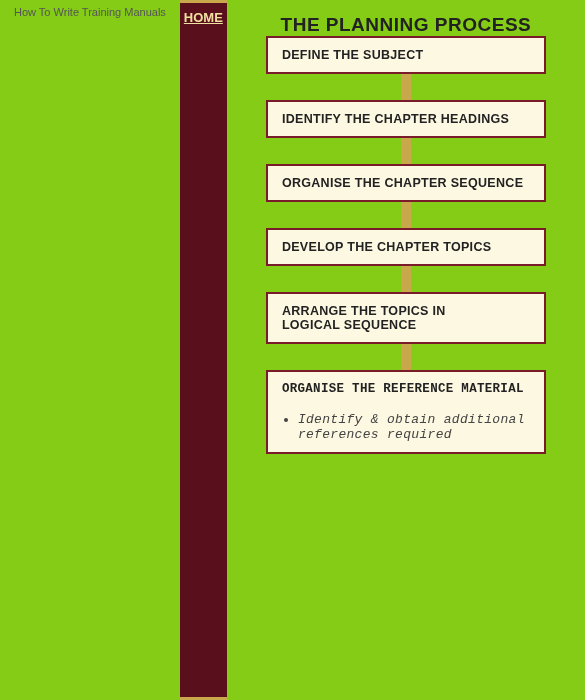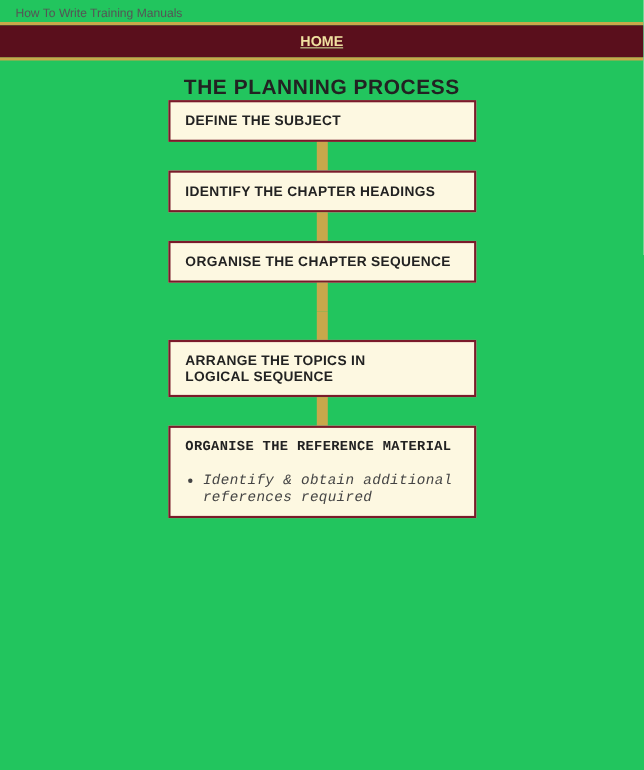--- a/index.html
+++ b/index.html
@@ -6,36 +6,35 @@
     body {
       width: 585px;
       height: 700px;
       background: #f5f5f0;
       font-family: Arial, sans-serif;
       overflow: hidden;
     }
     .page {
       width: 585px;
       height: 700px;
-      background: #22c55e;
+      background: #84cc16;
       display: flex;
-      flex-direction: column;
+      flex-direction: row;
     }
     .top-bar {
       padding: 6px 14px 2px 14px;
       font-size: 11px;
       color: #555;
     }
     .nav-bar {
       background: #7a1b2a;
       display: flex;
       flex-direction: row;
       border-top: 3px solid #c8a84b;
       border-bottom: 3px solid #c8a84b;
-      text-decoration: underline;
     }
     .nav-item {
       flex: 1;
       padding: 7px 4px;
       text-align: center;
       font-size: 13px;
       font-weight: bold;
       color: #f0e0a0;
       cursor: pointer;
       border-right: 1px solid #a0304a;
@@ -126,20 +125,23 @@
       </div>
 
       <div class="connector"></div>
 
       <div class="flow-box">
         <span>ORGANISE THE CHAPTER SEQUENCE</span>
       </div>
 
       <div class="connector"></div>
 
+      <div class="flow-box">
+        <span>DEVELOP THE CHAPTER TOPICS</span>
+      </div>
 
       <div class="connector"></div>
 
       <div class="flow-box">
         <span>ARRANGE THE TOPICS IN<br>LOGICAL SEQUENCE</span>
       </div>
 
       <div class="connector"></div>
 
       <div class="flow-box last-box">

